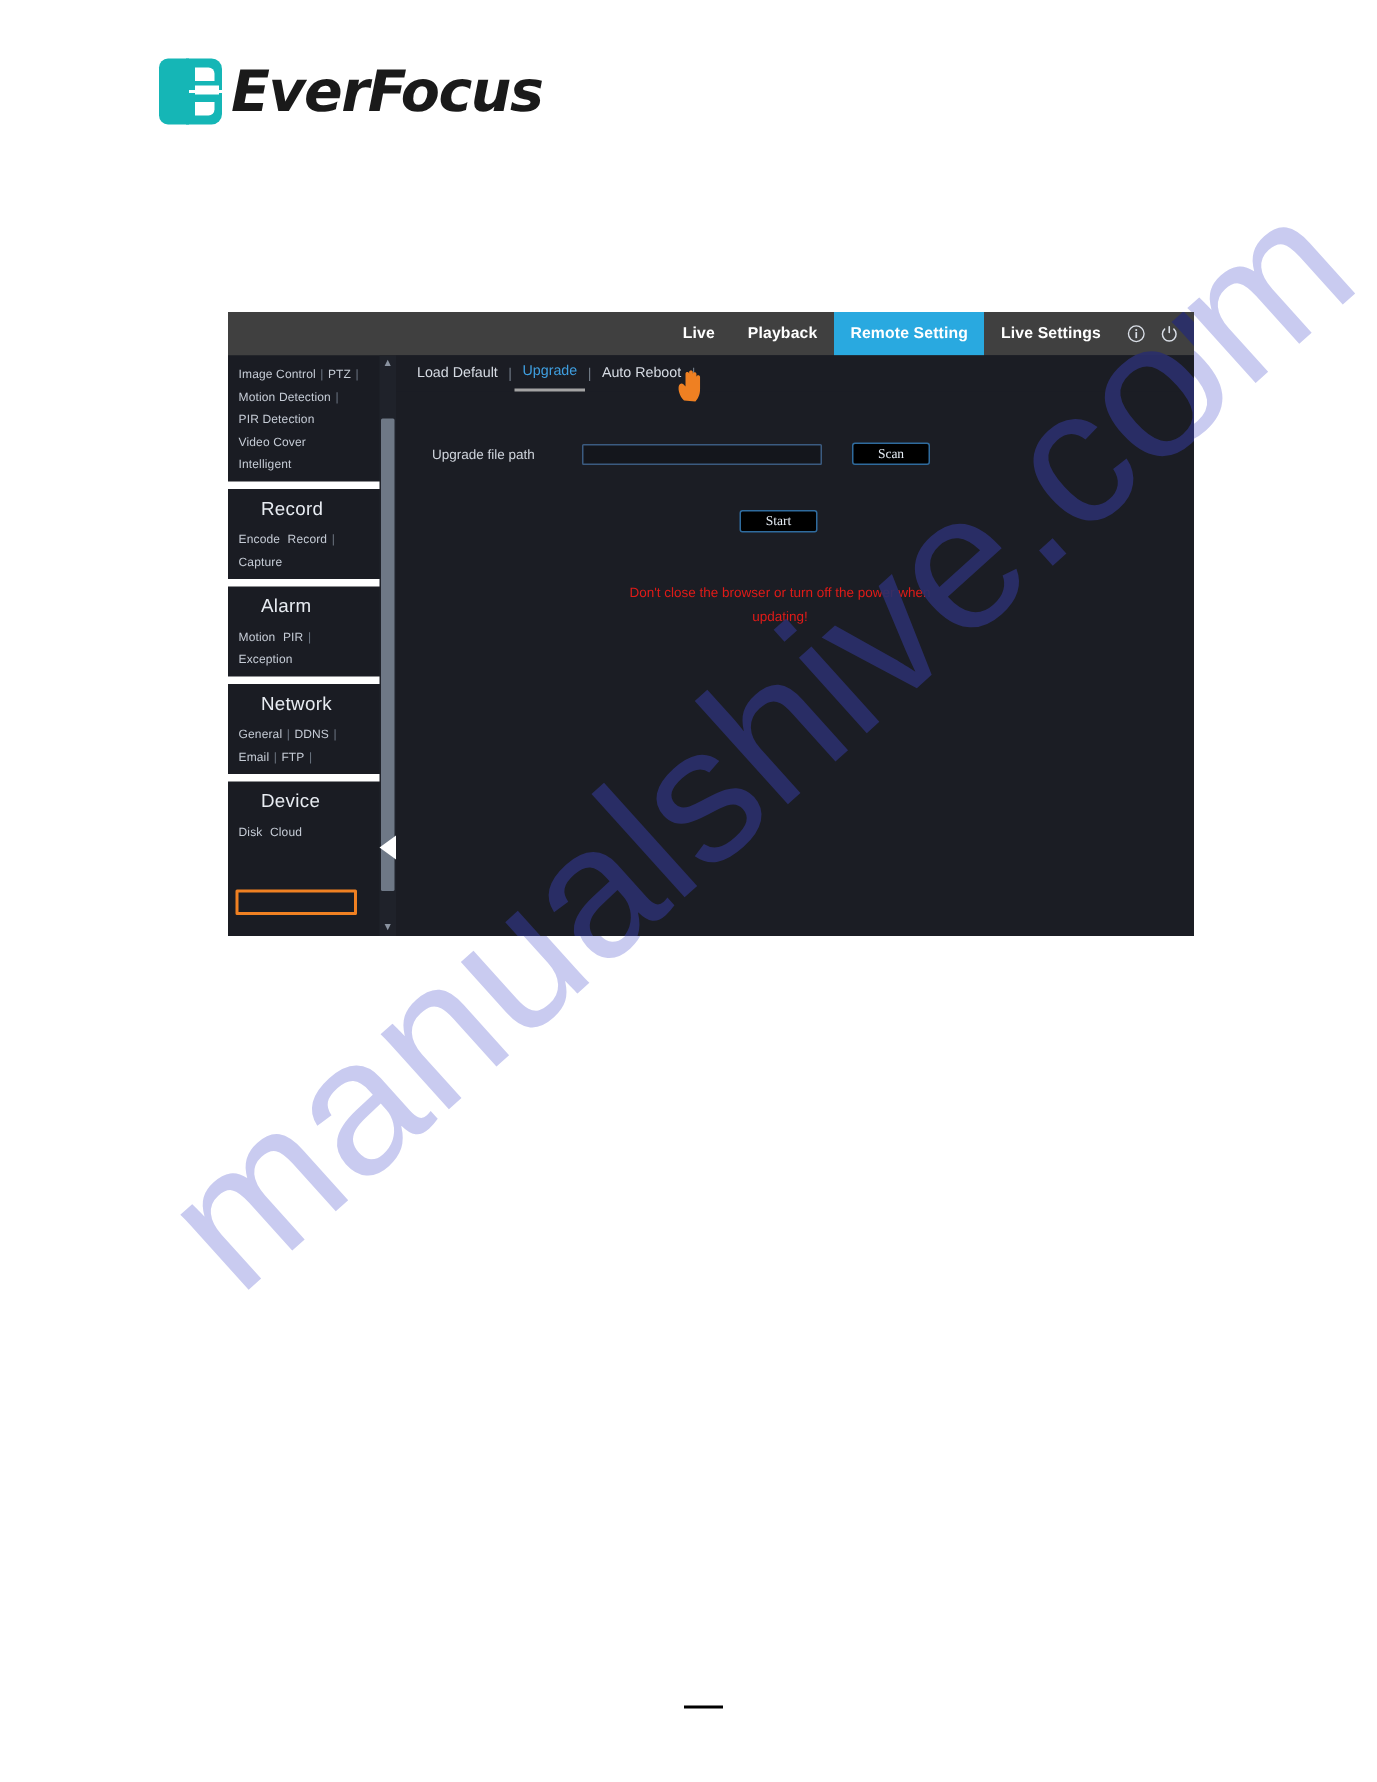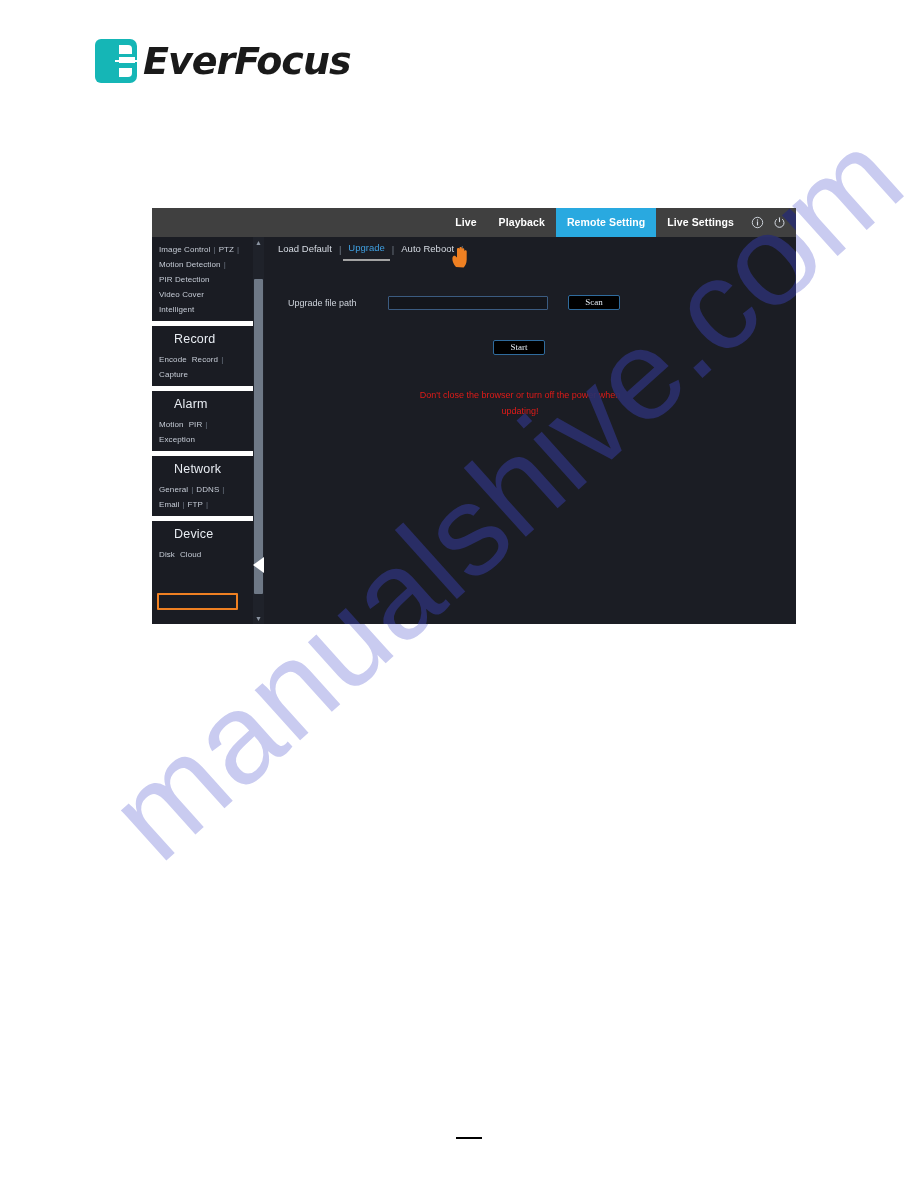--- a/index.html
+++ b/index.html
@@ -35,21 +35,21 @@
     font-size: 128px;
     font-weight: 400;
     letter-spacing: 1px;
     color: #c9cbf0;
     white-space: nowrap;
   }
 
   
   #brand-logo {
     position: absolute;
-    left: 95px;
+    left: 106px;
     top: 38px;
     height: 46px;
     display: flex;
     align-items: center;
     z-index: 3;
   }
   #brand-logo .mark {
     width: 42px;
     height: 44px;
     position: relative;

